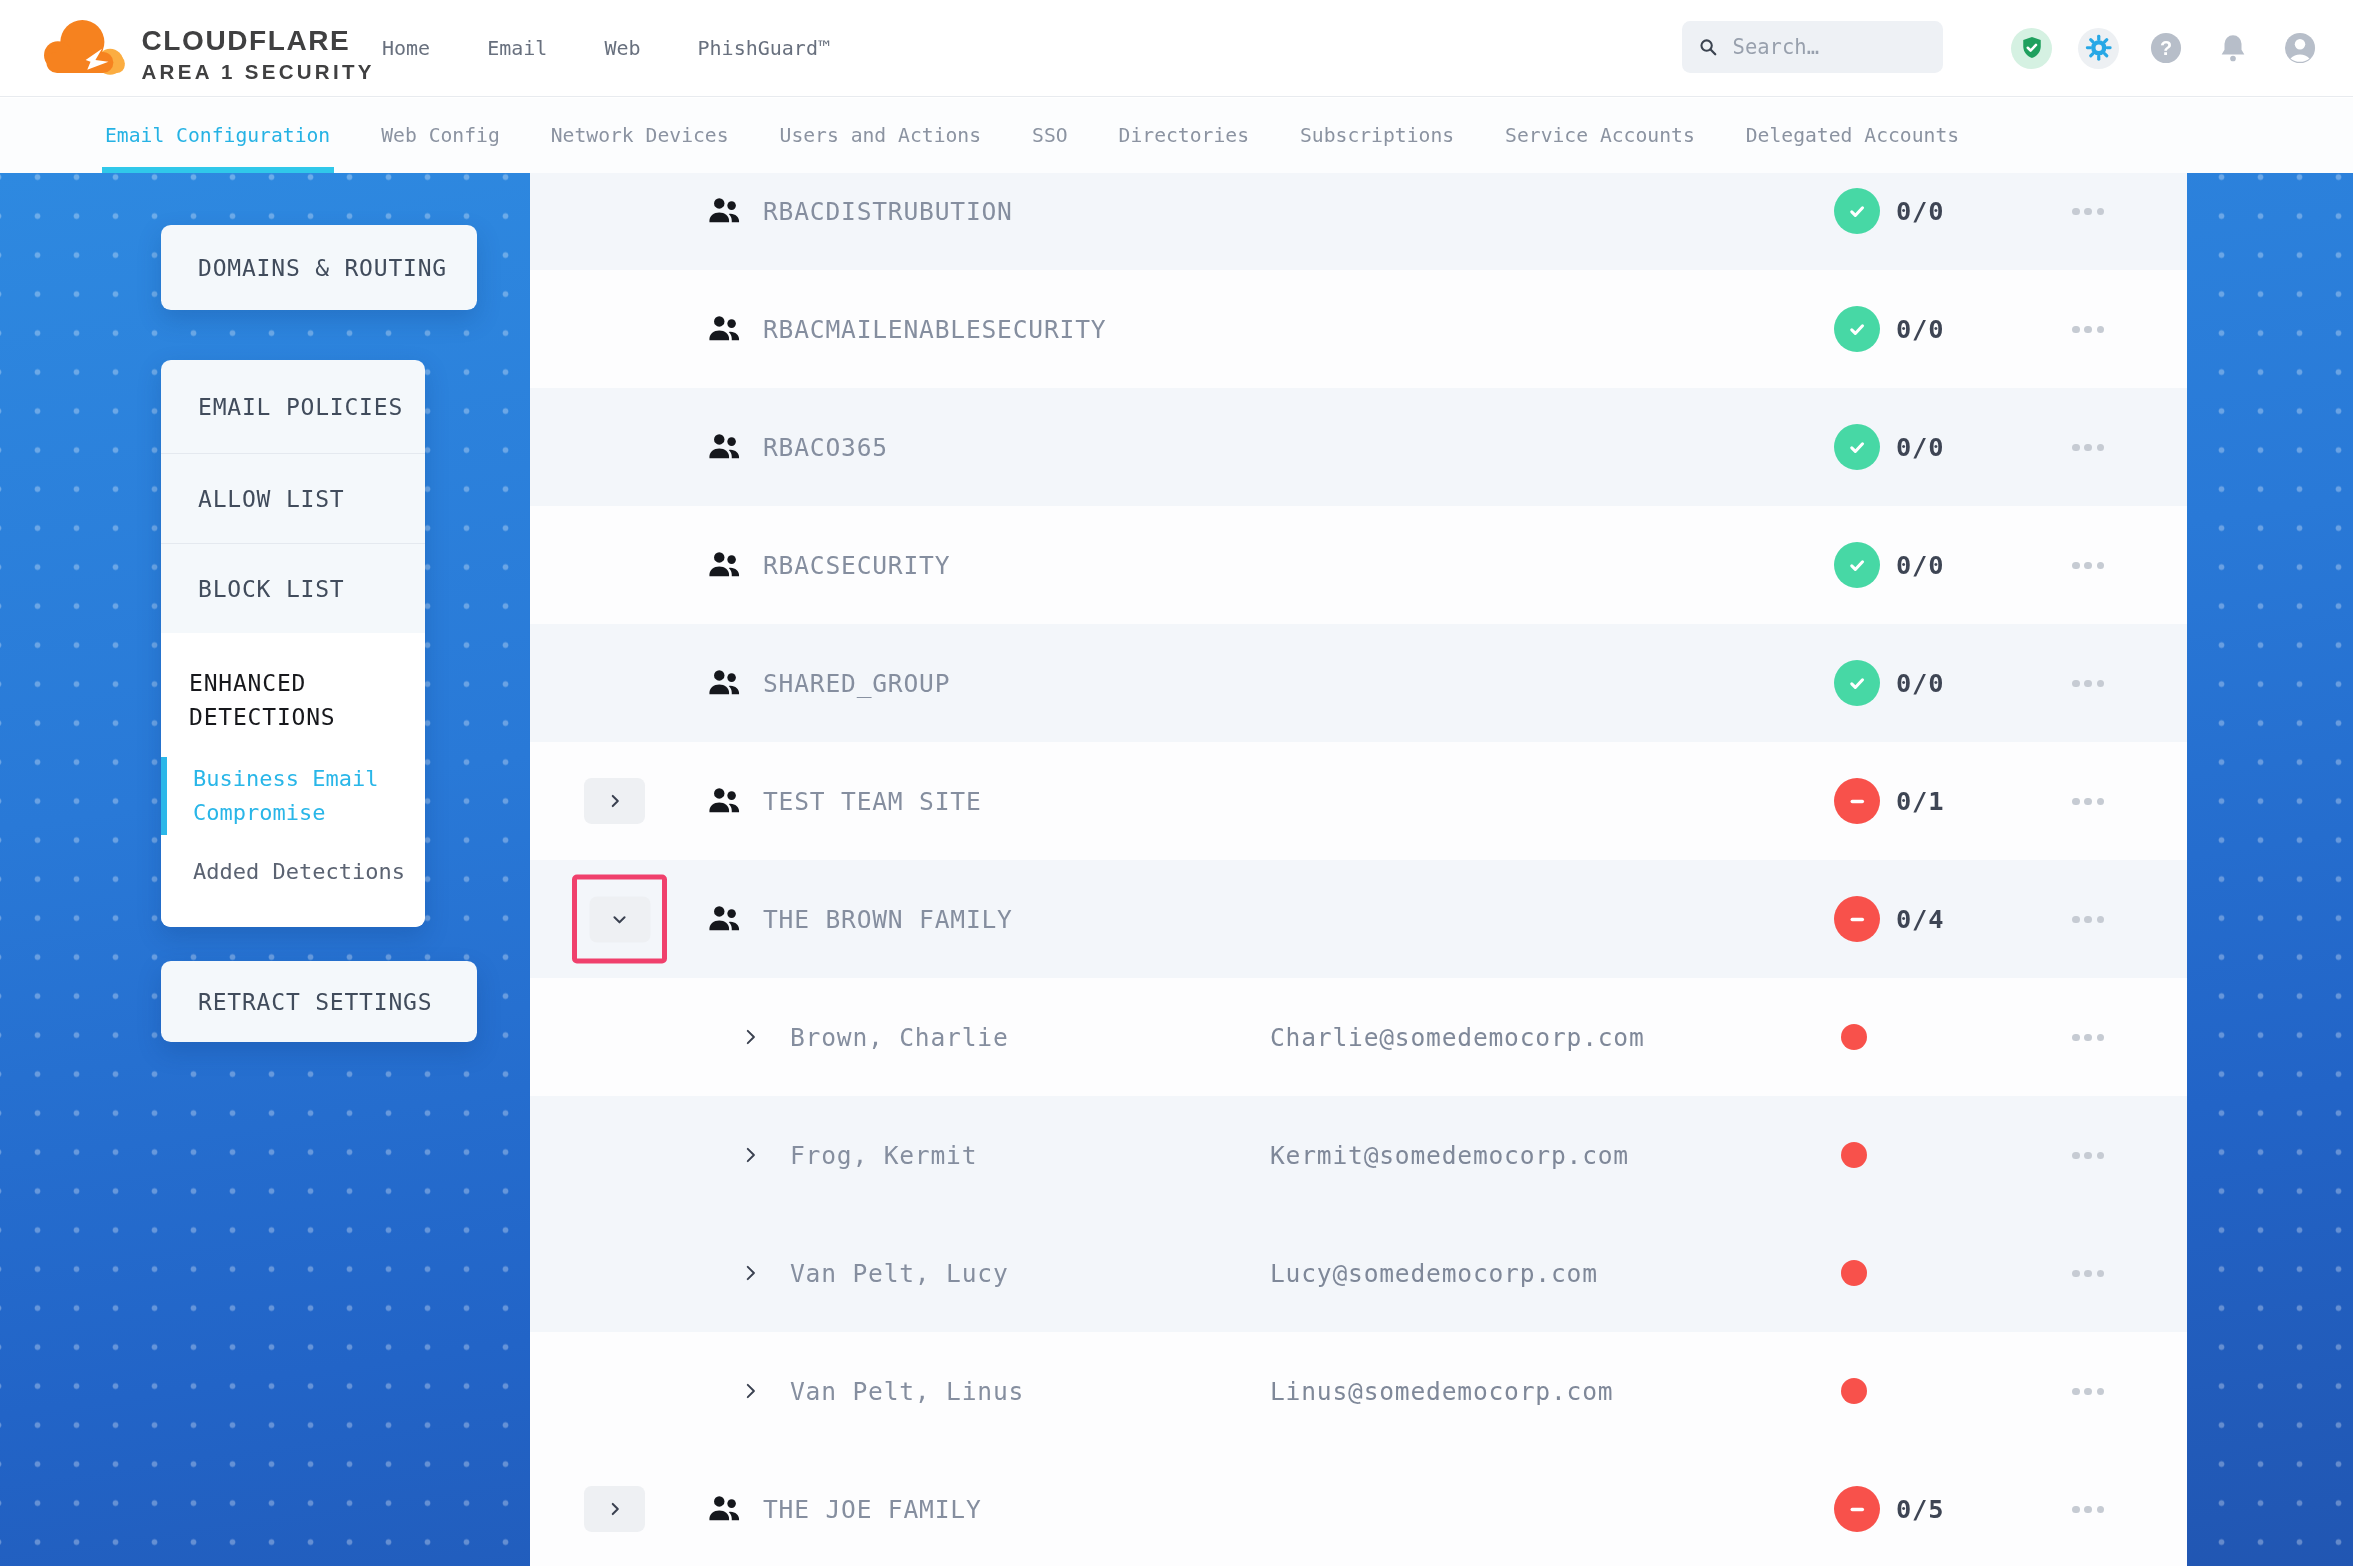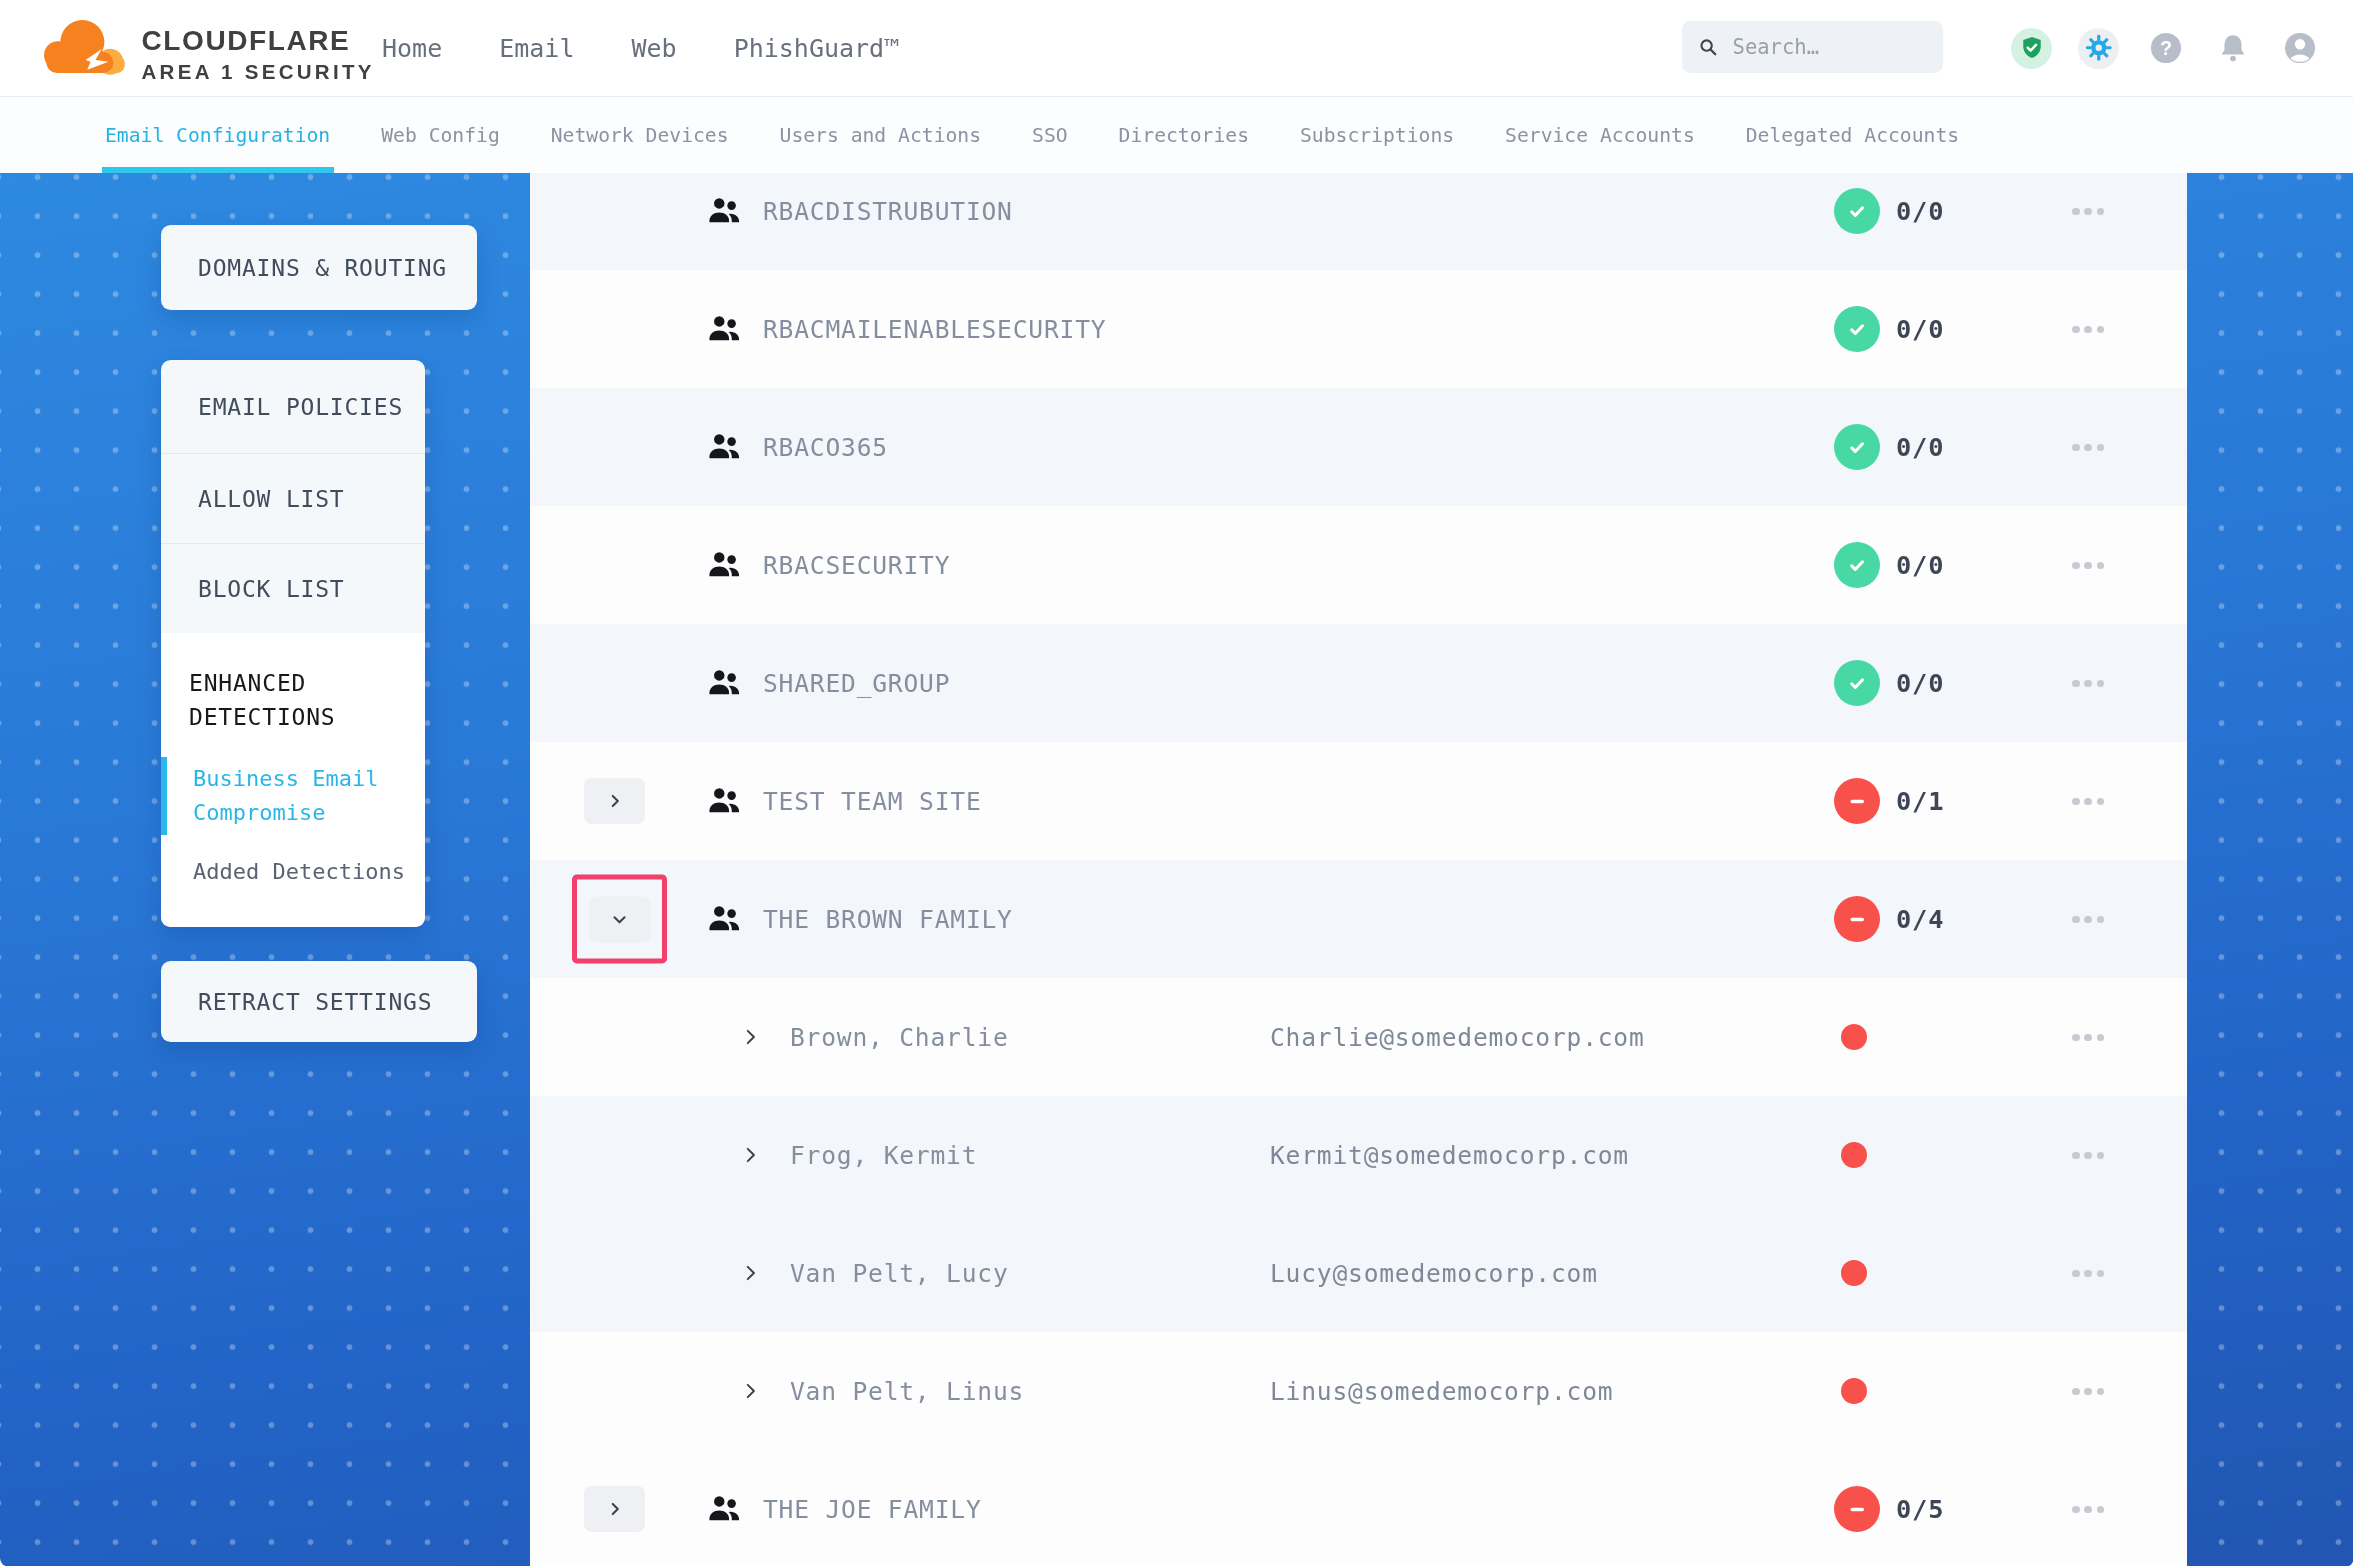--- a/index.html
+++ b/index.html
@@ -1,30 +1,30 @@
 <!DOCTYPE html>
 <html style="font-size:13px"><head>
 <meta charset="utf-8">
 <style>
   html,body{margin:0;padding:0;}
   body{width:2354px;height:1567px;overflow:hidden;background:#fff;
        font-family:"DejaVu Sans Mono","Liberation Mono",monospace;
        -webkit-font-smoothing:antialiased;}
-  .stage{position:relative;width:2354px;height:1567px;overflow:hidden;border-radius:9px;}
+  .stage{position:relative;width:2354px;height:1567px;overflow:hidden;}
 
   
   .top-header{position:absolute;left:0;top:0;width:2354px;height:96px;background:#ffffff;
               border-bottom:1.6px solid #e8ebef;z-index:30;}
   .logo{position:absolute;left:38px;top:6.6px;width:344px;height:82px;display:flex;align-items:flex-start;cursor:pointer;}
   .logo svg{margin-top:9.8px;}
   .logo-text{margin-left:11.5px;font-family:"Liberation Sans","DejaVu Sans",sans-serif;color:#404041;}
   .logo-line1{font-size:28px;font-weight:bold;letter-spacing:1.6px;margin-top:18px;}
   .logo-line2{font-size:20.5px;font-weight:bold;letter-spacing:3.3px;margin-top:3.3px;}
   .top-nav{position:absolute;left:382px;top:0;height:96px;display:flex;align-items:center;gap:57px;}
-  .top-nav .nav-item{font-size:25px;color:#68707e;cursor:pointer;white-space:nowrap;}
+  .top-nav .nav-item{font-size:20px;color:#68707e;cursor:pointer;white-space:nowrap;}
   .search-box{position:absolute;left:1682px;top:21px;width:261px;height:52px;background:#eef1f5;
               border-radius:8.2px;display:flex;align-items:center;padding:0 16.4px;box-sizing:border-box;}
   .search-box input{border:none;outline:none;background:transparent;font-family:inherit;
                     font-size:20.5px;color:#3b4350;width:100%;margin-left:11.5px;}
   .search-box input::placeholder{color:#98a0ad;}
   .hdr-icons{position:absolute;right:34px;top:0;height:96px;display:flex;align-items:center;gap:26px;}
   .circle-icon{width:41px;height:41px;border-radius:50%;display:flex;align-items:center;justify-content:center;cursor:pointer;}
   .ci-shield{background:#d5f1e2;}
   .ci-gear{background:#edf0f3;}
   .ci-plain{background:transparent;}

